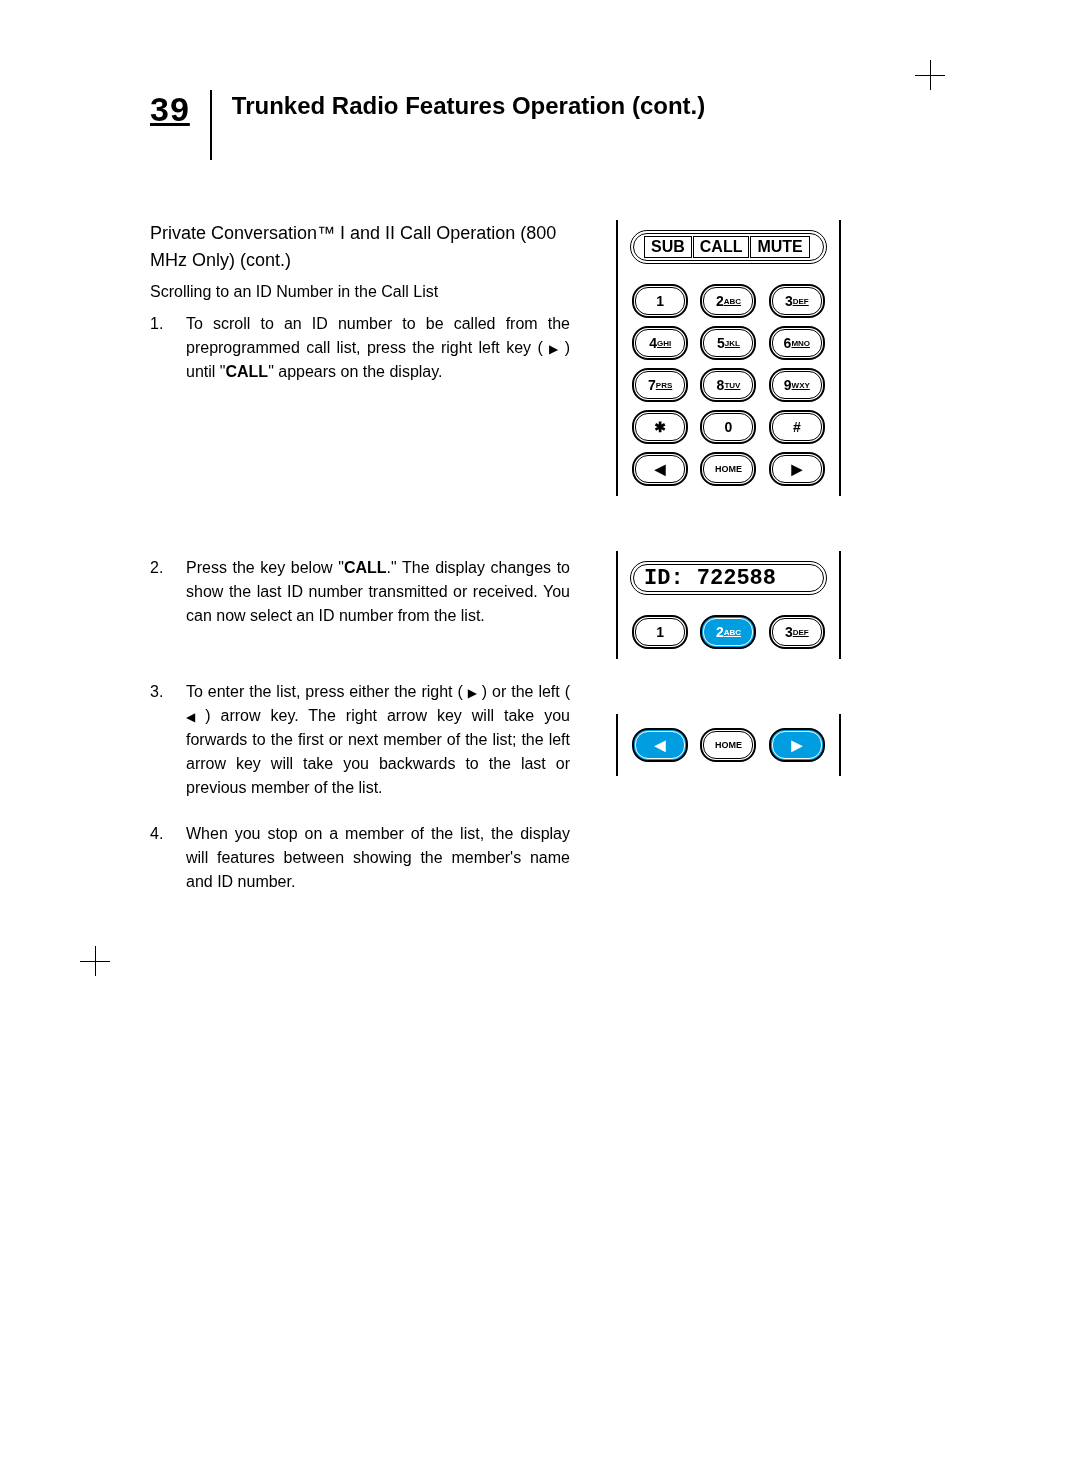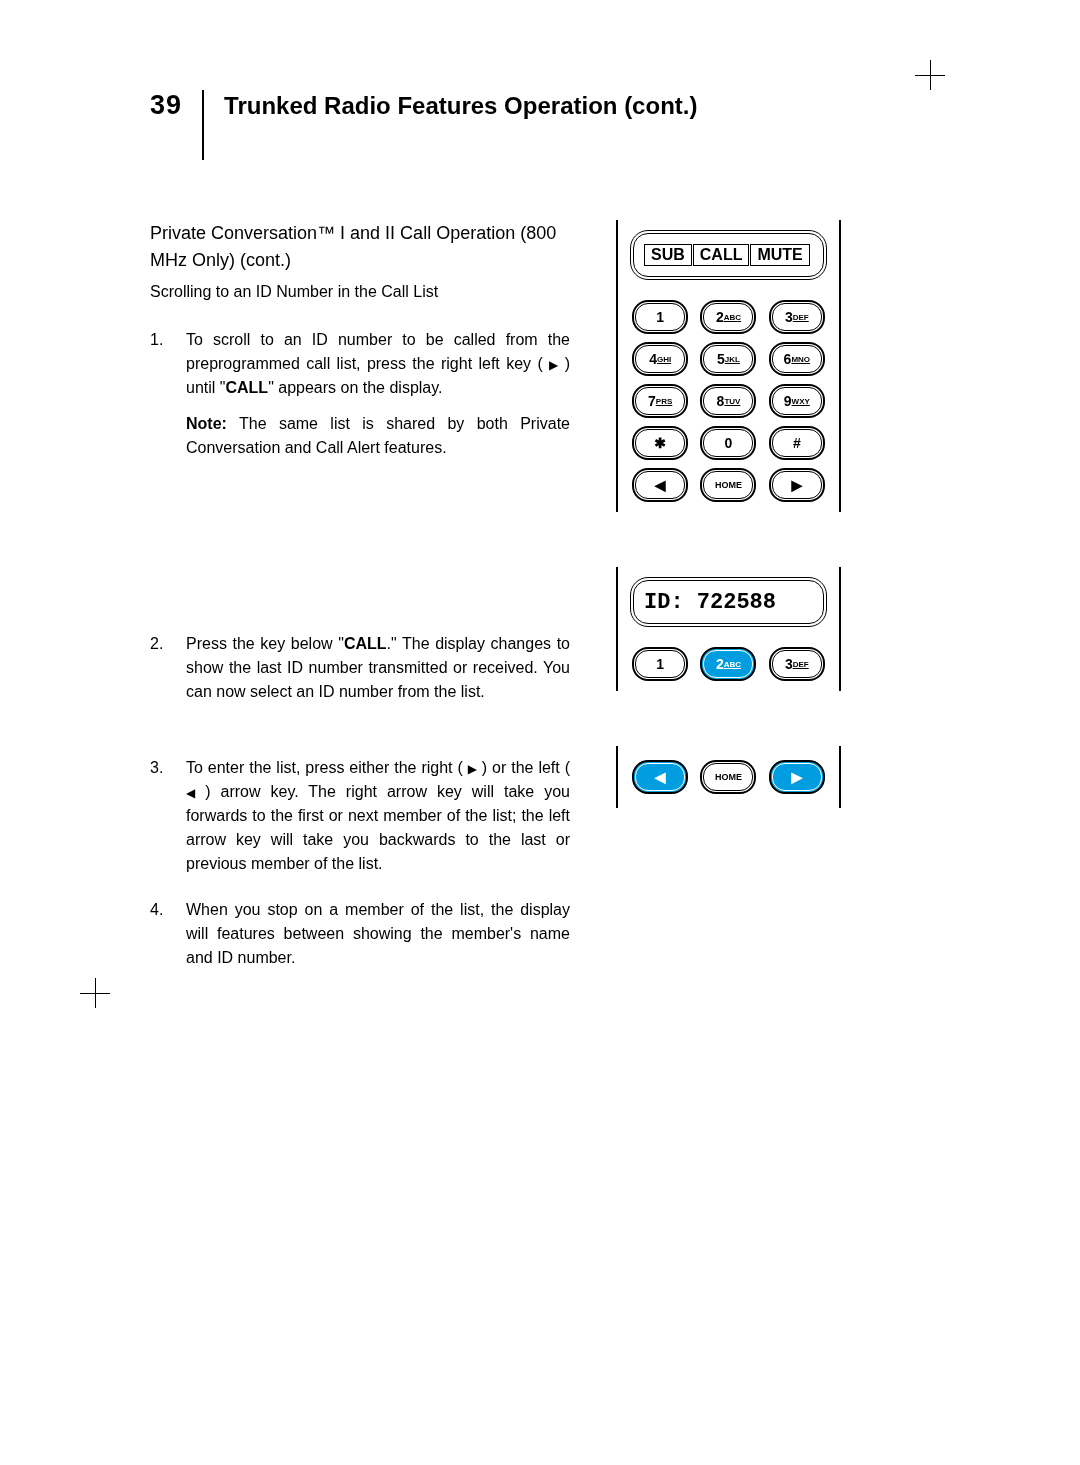--- a/index.html
+++ b/index.html
@@ -28,23 +28,24 @@
     .crop-tr { top: 60px; right: 135px; }
     .crop-bl { bottom: 135px; left: 80px; }
 
     .header {
       display: flex;
       align-items: flex-start;
       gap: 20px;
       margin-bottom: 60px;
     }
     .page-num {
-      font-size: 27px;
+      font-size: 34px;
       font-weight: bold;
       letter-spacing: 1px;
+      text-decoration: underline;
     }
     .title-divider {
       width: 2px;
       background: #000;
       align-self: stretch;
       min-height: 70px;
     }
     .page-title {
       font-size: 24px;
       font-weight: bold;
@@ -60,21 +61,21 @@
       max-width: 420px;
       font-size: 16px;
       line-height: 1.5;
     }
     .subsection-title {
       font-size: 18px;
       margin-bottom: 6px;
     }
     .subsection-sub {
       font-size: 16px;
-      margin-bottom: 24px;
+      margin-bottom: 8px;
     }
     .step {
       display: flex;
       gap: 14px;
       text-align: justify;
     }
     .step-num { min-width: 22px; }
     .step-body { flex: 1; }
     .note-label { font-weight: bold; }
     .bold { font-weight: bold; }
@@ -89,21 +90,21 @@
       gap: 55px;
     }
     .device-block {
       border-left: 2px solid #000;
       border-right: 2px solid #000;
       padding: 10px 12px;
     }
     .lcd {
       border: 4px double #000;
       border-radius: 18px;
-      padding: 8px 10px;
+      padding: 0 10px;
       margin-bottom: 20px;
       font-family: 'Courier New', monospace;
       font-size: 22px;
       font-weight: bold;
       letter-spacing: 0px;
       display: flex;
       align-items: center;
       min-height: 26px;
     }
     .lcd.only { margin-bottom: 0; }
@@ -177,23 +178,20 @@
 
       <div class="subsection-title">Private Conversation™ I and II Call Operation (800 MHz Only) (cont.)</div>
       <div class="subsection-sub">Scrolling to an ID Number in the Call List</div>
 
       <div class="step">
         <div class="step-num">1.</div>
         <div class="step-body">
           <p>
             <span>To scroll to an ID number to be called from the preprogrammed call list, press the right left key ( </span><span class="inline-arrow">▶</span><span> ) until "</span><span class="bold">CALL</span><span>" appears on the display.</span>
           </p>
-          <p>
-            <span class="note-label">Note:</span><span> The same list is shared by both Private Conversation and Call Alert features.</span>
-          </p>
         </div>
       </div>
 
       <div class="spacer-large"></div>
 
       <div class="step">
         <div class="step-num">2.</div>
         <div class="step-body">
           <p>
             <span>Press the key below "</span><span class="bold">CALL</span><span>." The display changes to show the last ID number transmitted or received. You can now select an ID number from the list.</span>

